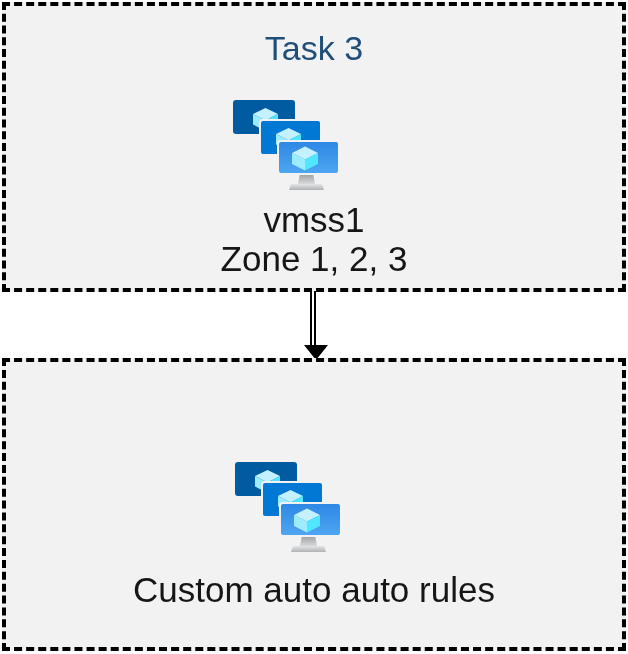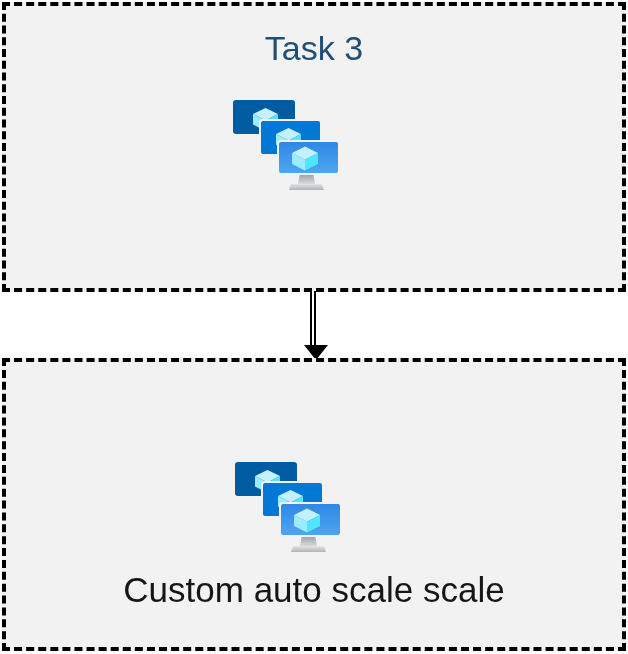--- a/index.html
+++ b/index.html
@@ -117,31 +117,35 @@
 
 <div class="canvas">
 
   <section class="task-box box-top">
     <h2 class="box-title">Task 3</h2>
     <div class="icon-wrap icon-top">
       <svg viewBox="0 0 106 92" xmlns="http://www.w3.org/2000/svg" xmlns:xlink="http://www.w3.org/1999/xlink">
         <use href="#vmss-icon" xlink:href="#vmss-icon"></use>
       </svg>
     </div>
+    <div class="box-lines lines-top">
+      <div class="box-line">vmss1</div>
+      <div class="box-line">Zone 1, 2, 3</div>
+    </div>
   </section>
 
   <div class="connector">
     <div class="connector-shaft"></div>
     <div class="connector-head"></div>
   </div>
 
   <section class="task-box box-bottom">
     <div class="icon-wrap icon-bottom">
       <svg viewBox="0 0 106 92" xmlns="http://www.w3.org/2000/svg" xmlns:xlink="http://www.w3.org/1999/xlink">
         <use href="#vmss-icon" xlink:href="#vmss-icon"></use>
       </svg>
     </div>
     <div class="box-lines lines-bottom">
-      <div class="box-line">Custom auto scale scale</div>
+      <div class="box-line">Custom auto auto rules</div>
     </div>
   </section>
 
 </div>
 
 </body></html>

